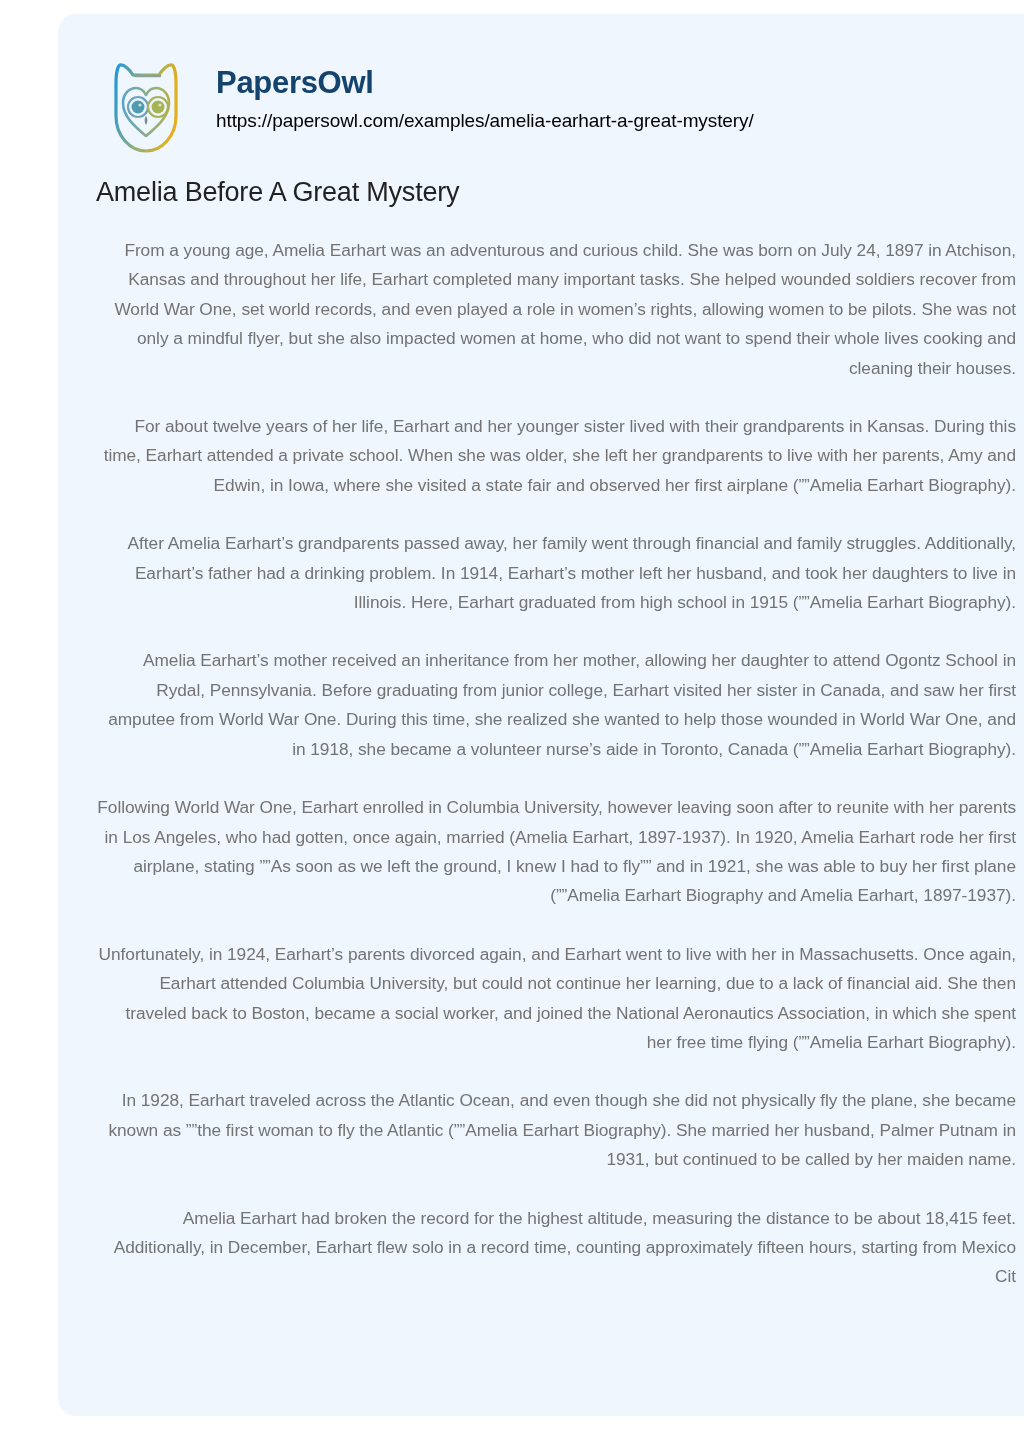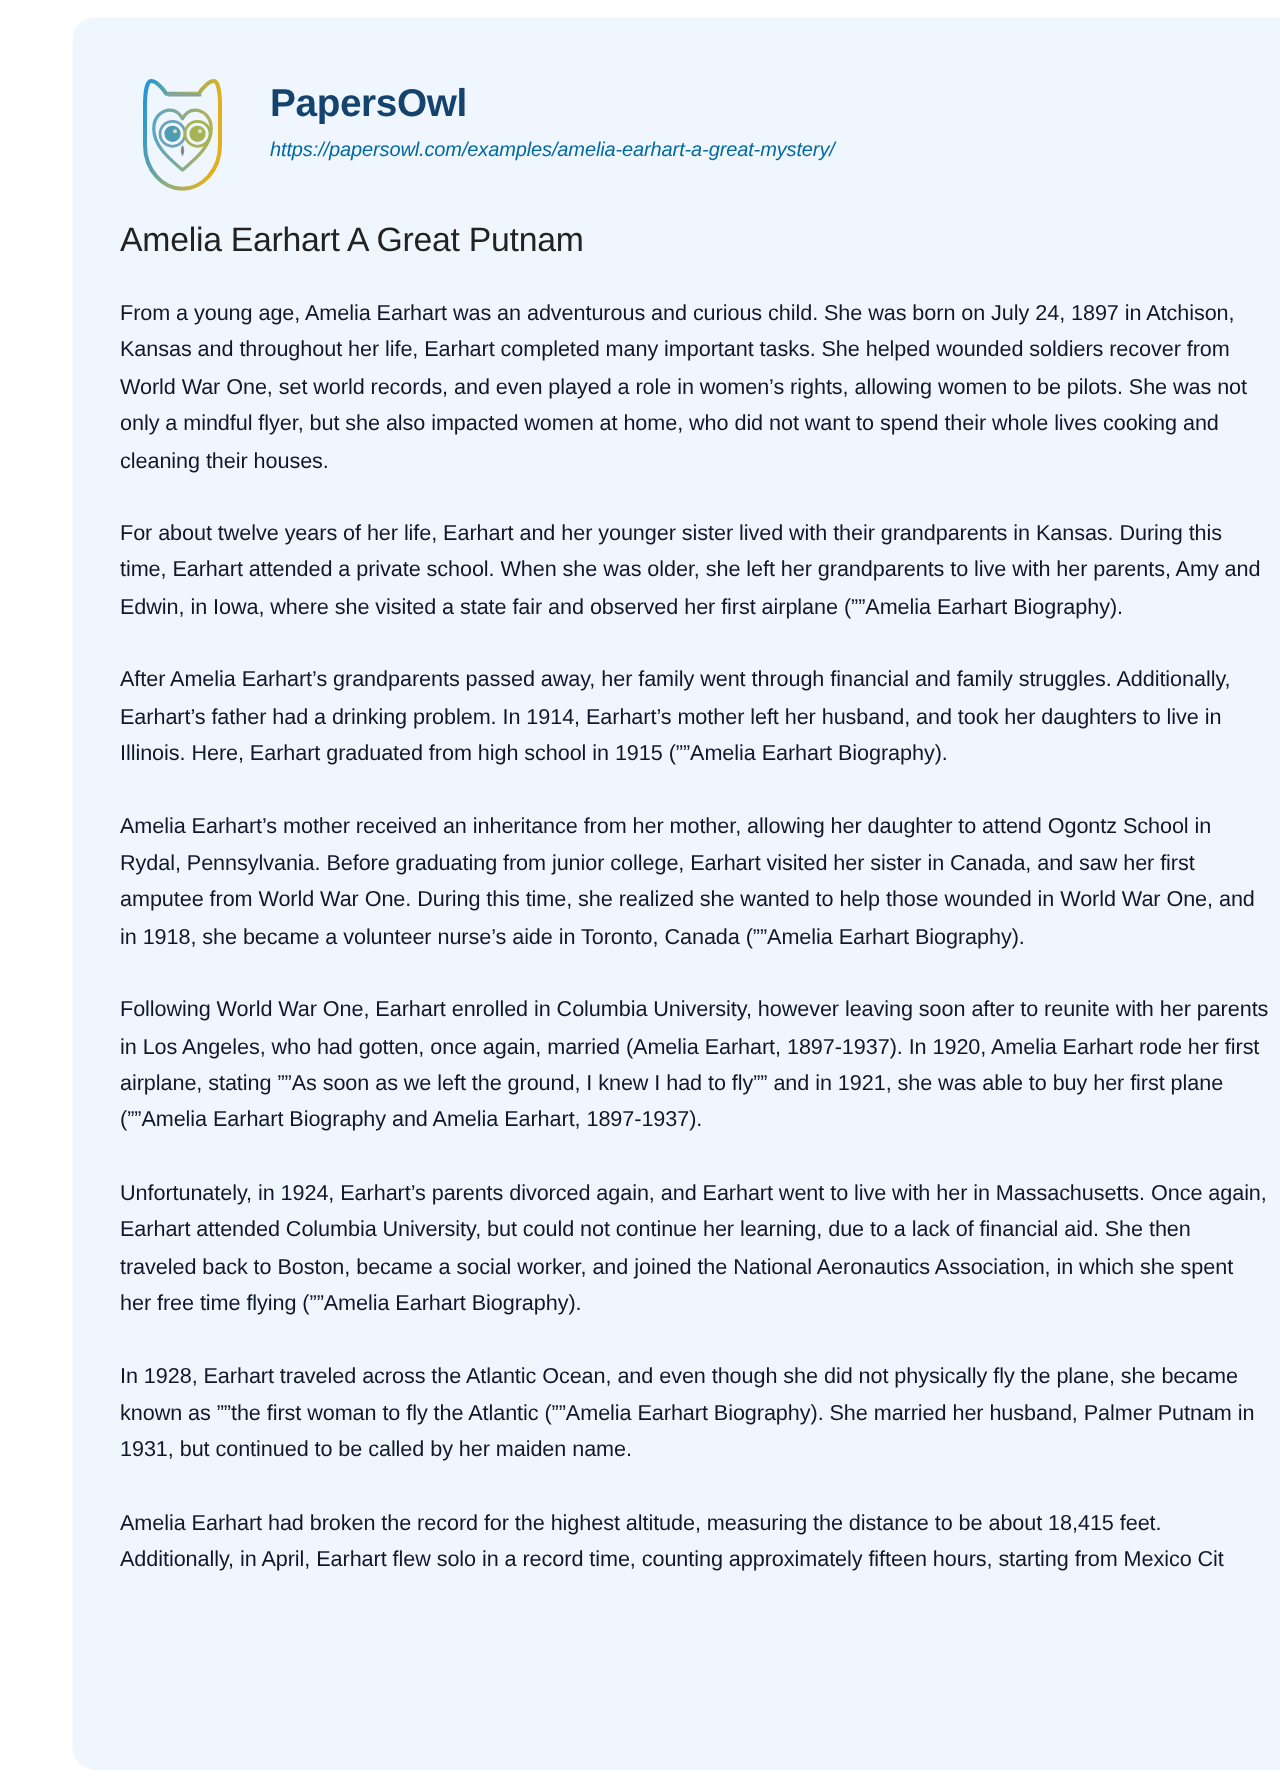--- a/index.html
+++ b/index.html
@@ -56,27 +56,26 @@
     font-size: 31px;
     font-weight: bold;
     color: #14436e;
     letter-spacing: -0.3px;
     line-height: 38px;
     margin: 0;
     white-space: nowrap;
   }
 
   .brand-url {
-    font-size: 16px;
-    color: #0369a1;
+    font-size: 19px;
+    color: #000000;
     line-height: 26px;
     margin: 6px 0 0 0;
     white-space: nowrap;
     letter-spacing: -0.1px;
-    font-style: italic;
   }
 
   
   .article {
     position: absolute;
     left: 38px;
     top: 160px;
     width: 920px;
   }
 
@@ -85,24 +84,24 @@
     font-weight: normal;
     color: #222222;
     line-height: 36px;
     margin: 0 0 26px 0;
     letter-spacing: -0.2px;
   }
 
   .article-body p {
     font-size: 17.3px;
     line-height: 29.4px;
-    color: #0f172a;
+    color: #737373;
     margin: 0 0 29px 0;
     letter-spacing: -0.05px;
-    text-align: left;
+    text-align: right;
   }
   .article-body p:last-child { margin-bottom: 0; }
 </style>
 </head>
 <body>
 
 <div class="page-card">
 
   <div class="brand-header">
 
@@ -139,27 +138,27 @@
     </div>
 
     <div class="brand-text-block">
       <div class="brand-title">PapersOwl</div>
       <div class="brand-url">https://papersowl.com/examples/amelia-earhart-a-great-mystery/</div>
     </div>
 
   </div>
 
   <div class="article">
-    <h1 class="article-title">Amelia Earhart A Great Putnam</h1>
+    <h1 class="article-title">Amelia Before A Great Mystery</h1>
 
     <div class="article-body">
       <p>From a young age, Amelia Earhart was an adventurous and curious child. She was born on July 24, 1897 in Atchison, Kansas and throughout her life, Earhart completed many important tasks. She helped wounded soldiers recover from World War One, set world records, and even played a role in women’s rights, allowing women to be pilots. She was not only a mindful flyer, but she also impacted women at home, who did not want to spend their whole lives cooking and cleaning their houses.</p>
       <p>For about twelve years of her life, Earhart and her younger sister lived with their grandparents in Kansas. During this time, Earhart attended a private school. When she was older, she left her grandparents to live with her parents, Amy and Edwin, in Iowa, where she visited a state fair and observed her first airplane (””Amelia Earhart Biography).</p>
       <p>After Amelia Earhart’s grandparents passed away, her family went through financial and family struggles. Additionally, Earhart’s father had a drinking problem. In 1914, Earhart’s mother left her husband, and took her daughters to live in Illinois. Here, Earhart graduated from high school in 1915 (””Amelia Earhart Biography).</p>
       <p>Amelia Earhart’s mother received an inheritance from her mother, allowing her daughter to attend Ogontz School in Rydal, Pennsylvania. Before graduating from junior college, Earhart visited her sister in Canada, and saw her first amputee from World War One. During this time, she realized she wanted to help those wounded in World War One, and in 1918, she became a volunteer nurse’s aide in Toronto, Canada (””Amelia Earhart Biography).</p>
       <p>Following World War One, Earhart enrolled in Columbia University, however leaving soon after to reunite with her parents in Los Angeles, who had gotten, once again, married (Amelia Earhart, 1897-1937). In 1920, Amelia Earhart rode her first airplane, stating ””As soon as we left the ground, I knew I had to fly”” and in 1921, she was able to buy her first plane (””Amelia Earhart Biography and Amelia Earhart, 1897-1937).</p>
       <p>Unfortunately, in 1924, Earhart’s parents divorced again, and Earhart went to live with her in Massachusetts. Once again, Earhart attended Columbia University, but could not continue her learning, due to a lack of financial aid. She then traveled back to Boston, became a social worker, and joined the National Aeronautics Association, in which she spent her free time flying (””Amelia Earhart Biography).</p>
       <p>In 1928, Earhart traveled across the Atlantic Ocean, and even though she did not physically fly the plane, she became known as ””the first woman to fly the Atlantic (””Amelia Earhart Biography). She married her husband, Palmer Putnam in 1931, but continued to be called by her maiden name.</p>
-      <p>Amelia Earhart had broken the record for the highest altitude, measuring the distance to be about 18,415 feet. Additionally, in April, Earhart flew solo in a record time, counting approximately fifteen hours, starting from Mexico Cit</p>
+      <p>Amelia Earhart had broken the record for the highest altitude, measuring the distance to be about 18,415 feet. Additionally, in December, Earhart flew solo in a record time, counting approximately fifteen hours, starting from Mexico Cit</p>
     </div>
   </div>
 
 </div>
 
 </body></html>

